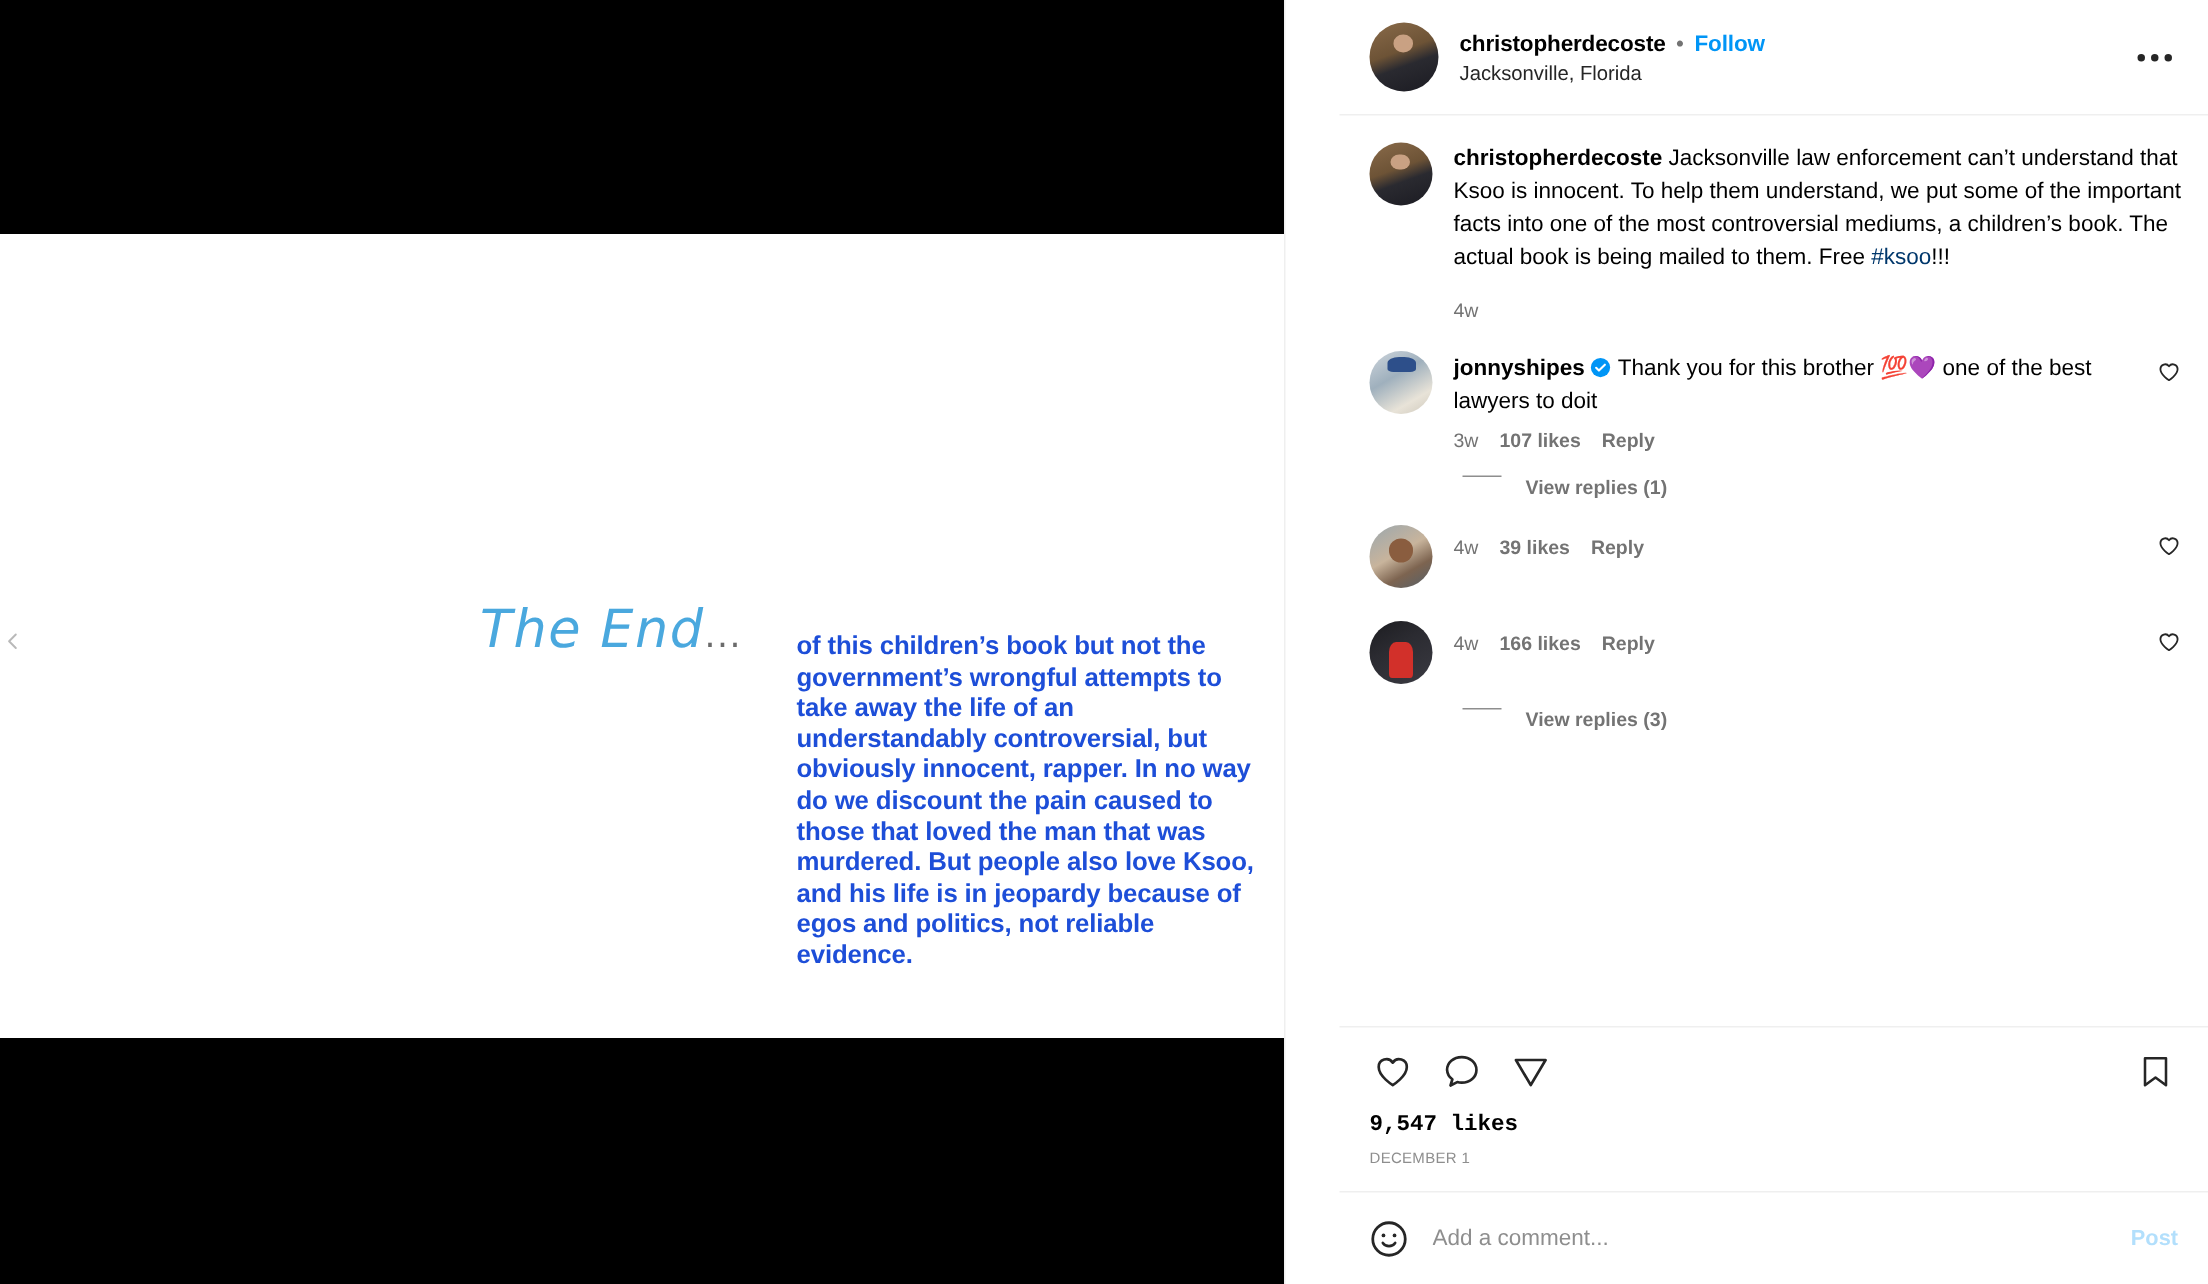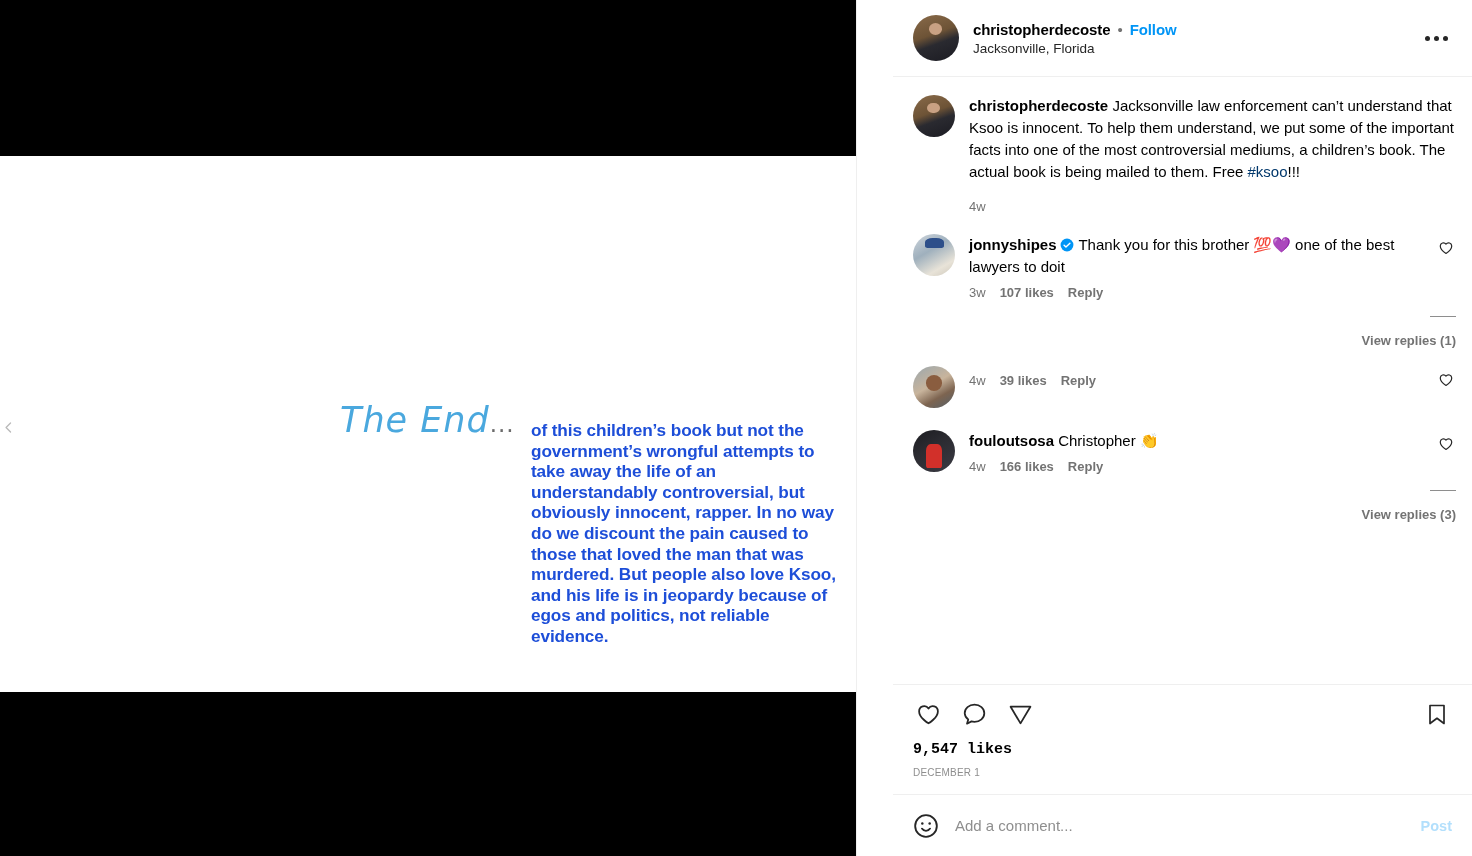--- a/index.html
+++ b/index.html
@@ -24,21 +24,21 @@
     width: 856px; height: 536px;
     background: #ffffff;
     overflow: hidden;
   }
   .book-page {
     position: absolute;
     left: 0; top: 0; width: 856px; height: 536px;
   }
   .the-end {
     position: absolute;
-    left: 340px; top: 244px;
+    left: 320px; top: 244px;
     font-family: "DejaVu Sans", sans-serif;
     font-size: 35px;
     font-weight: 400;
     font-style: italic;
     color: #4aa8de;
     letter-spacing: 1px;
     white-space: nowrap;
   }
   .the-end .dots {
     font-size: 23px;
@@ -160,23 +160,22 @@
     margin-top: 7px; font-size: 13px; color: #737373;
   }
   .meta-row .bold { font-weight: bold; color: #737373; }
   .caption-time { font-size: 13px; color: #737373; margin-top: 16px; }
 
   .verified {
     display: inline-block; vertical-align: -2px;
     width: 14px; height: 14px; margin-left: 3px; margin-right: 1px;
   }
   .view-replies {
-    display: flex; align-items: flex-end; gap: 16px;
+    display: flex; align-items: flex-start; gap: 16px;
     margin: 16px 0 18px 62px;
-    flex-direction: column;
   }
   .view-replies .dash {
     width: 26px; height: 1px; background: #8e8e8e; display: block;
   }
   .view-replies span.vr-label {
     font-size: 13px; font-weight: bold; color: #737373;
   }
   .emoji { font-family: "DejaVu Sans", sans-serif; font-size: 15px; }
 
   
@@ -307,21 +306,20 @@
         <div class="entry-right">
           <svg width="16" height="16" viewBox="0 0 24 24">
             <path d="M12 20.2S3.4 15 3.4 9.1a4.8 4.8 0 0 1 8.6-2.9 4.8 4.8 0 0 1 8.6 2.9c0 5.9-8.6 11.1-8.6 11.1z" fill="none" stroke="#262626" stroke-width="1.8" stroke-linejoin="round"></path>
           </svg>
         </div>
       </div>
 
       <div class="entry" style="margin-top:22px;">
         <div class="avatar sm av-fou"></div>
         <div class="entry-body">
-          <div class="text-block"><span class="name">fouloutsosa</span> <span>Christopher </span><span class="emoji">👏</span></div>
           <div class="meta-row">
             <span>4w</span>
             <span class="bold">166 likes</span>
             <span class="bold">Reply</span>
           </div>
         </div>
         <div class="entry-right">
           <svg width="16" height="16" viewBox="0 0 24 24">
             <path d="M12 20.2S3.4 15 3.4 9.1a4.8 4.8 0 0 1 8.6-2.9 4.8 4.8 0 0 1 8.6 2.9c0 5.9-8.6 11.1-8.6 11.1z" fill="none" stroke="#262626" stroke-width="1.8" stroke-linejoin="round"></path>
           </svg>

